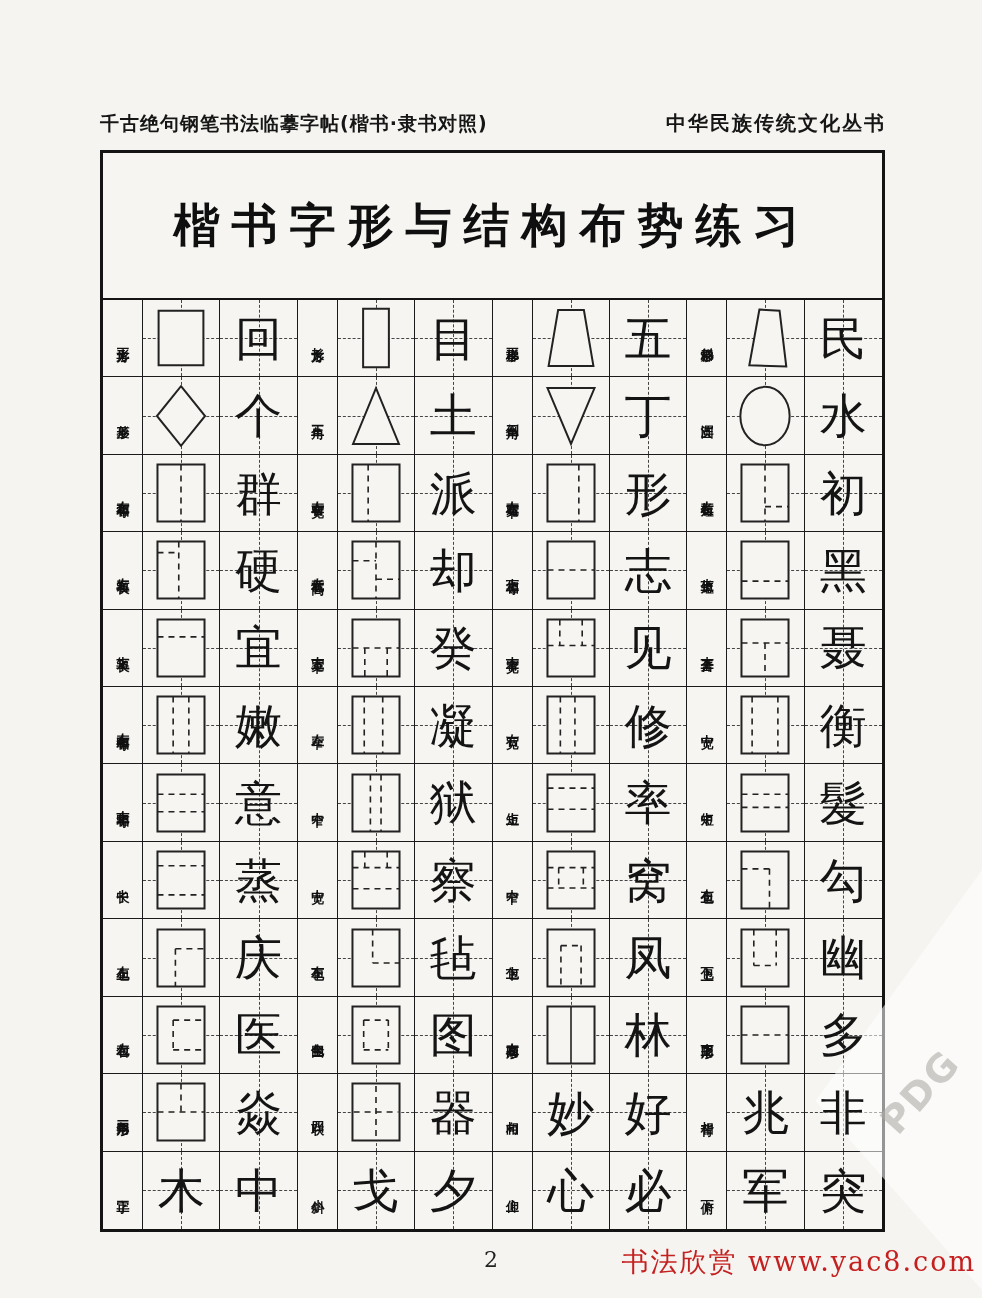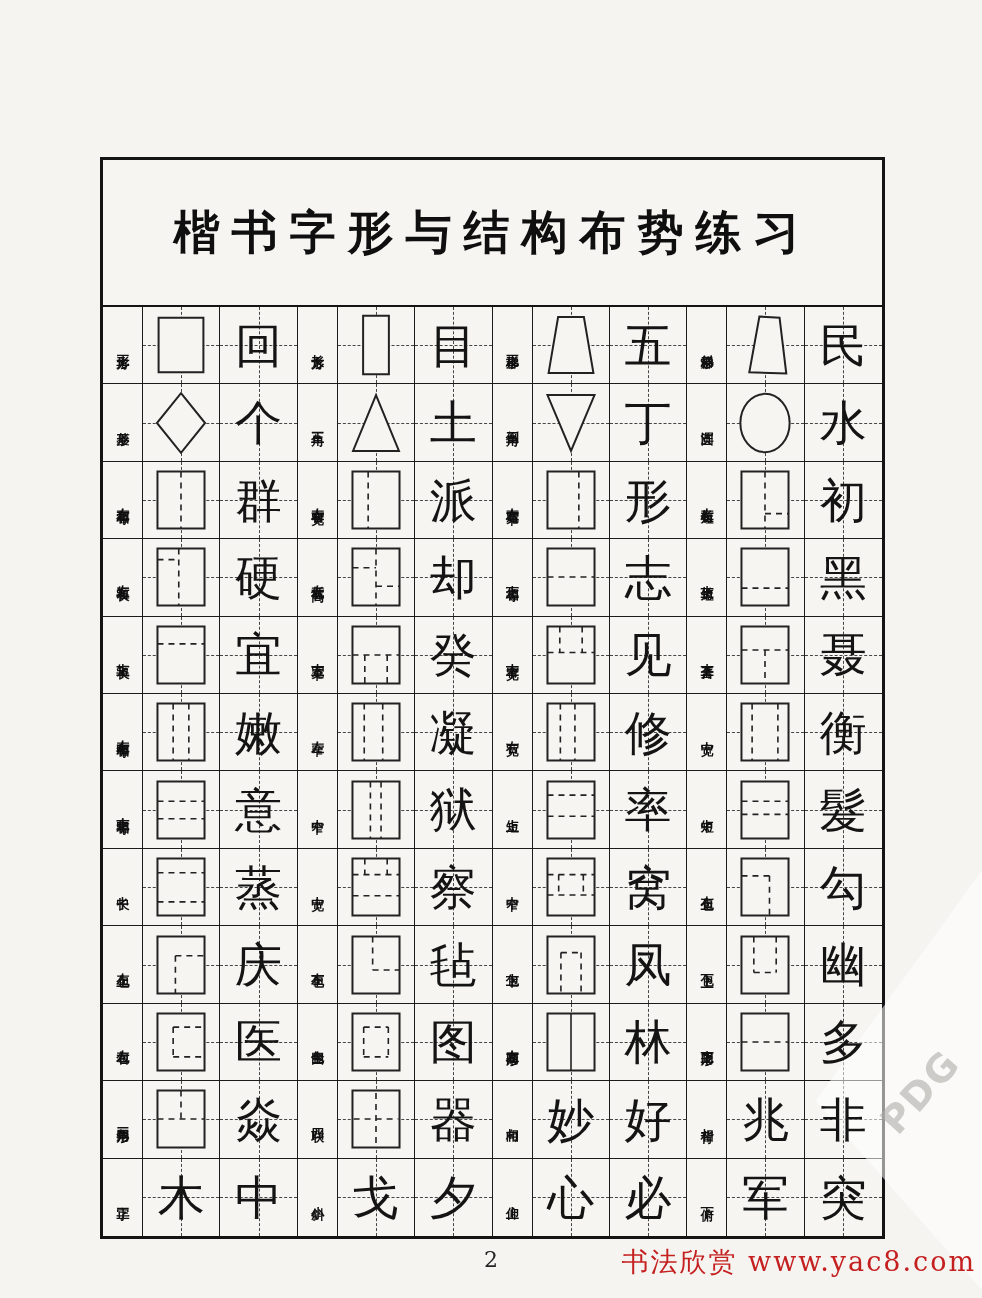--- a/index.html
+++ b/index.html
@@ -8,21 +8,21 @@
 
   
   .header{position:absolute;left:100px;top:110px;width:786px;display:flex;
           justify-content:space-between;align-items:flex-end;
           font-family:"DejaVu Sans","Liberation Sans",sans-serif;font-weight:bold;}
   .header .left{font-size:19px;letter-spacing:1px;}
   .header .right{font-size:20px;letter-spacing:2px;}
 
   
   .sheet{position:absolute;left:100px;top:150px;width:785px;height:1082px;
-         border:3px solid #141414;box-sizing:border-box;background:#f6f5f2;margin-top:7px;}
+         border:3px solid #141414;box-sizing:border-box;background:#f6f5f2;}
   .sheet-title{height:145px;border-bottom:2px solid #141414;display:flex;align-items:center;
          justify-content:center;font-size:46px;font-weight:bold;letter-spacing:12px;color:#0f0f0f;}
   .grid{display:grid;grid-template-columns:repeat(4,40px 1fr 1fr);height:calc(100% - 147px);
         grid-auto-rows:1fr;}
 
   .cell{position:relative;box-sizing:border-box;display:flex;align-items:center;justify-content:center;
         border-right:1px solid #1b1b1b;border-bottom:1px solid #1b1b1b;overflow:hidden;}
   .grid > .cell:nth-child(12n){border-right:none;}
   .grid > .cell:nth-last-child(-n+12){border-bottom:none;}
 
@@ -50,20 +50,24 @@
         clip-path:polygon(100% 0%, 2% 55%, 100% 100%);pointer-events:none;}
   .watermark{position:absolute;left:872px;top:1070px;transform:rotate(-48deg);
         font-family:"DejaVu Sans","Liberation Sans",sans-serif;font-size:38px;font-weight:bold;
         color:rgba(173,172,167,0.6);letter-spacing:2px;pointer-events:none;}
 </style>
 </head>
 <body>
 
 <div class="page">
 
+  <div class="header">
+    <div class="left">千古绝句钢笔书法临摹字帖(楷书·隶书对照)</div>
+    <div class="right">中华民族传统文化丛书</div>
+  </div>
 
   <div class="sheet">
     <div class="sheet-title">楷书字形与结构布势练习</div>
     <div class="grid" id="grid">
         <div class="cell label-cell">正方形</div>
         <div class="cell shape-cell play">
           <svg class="shape-svg" viewBox="0 0 100 100" preserveAspectRatio="none">
             <polygon points="10,6 90,6 90,94 10,94" fill="#f6f5f2" stroke="#222222" stroke-width="2" vector-effect="non-scaling-stroke"></polygon>
           </svg>
         </div>

